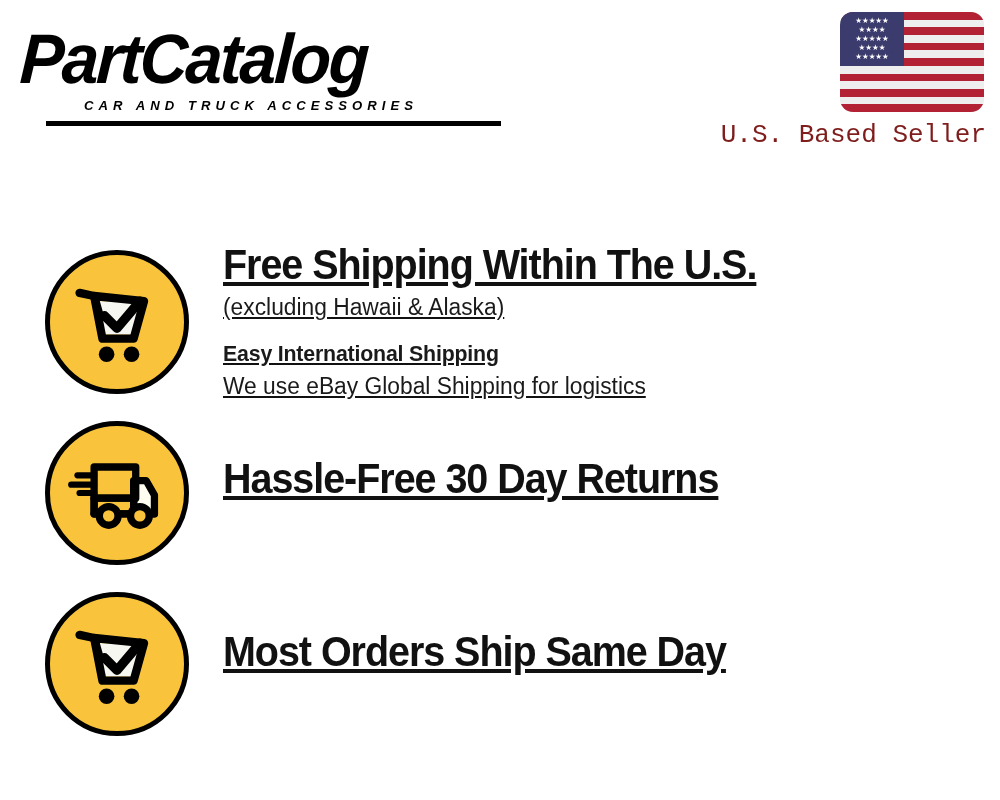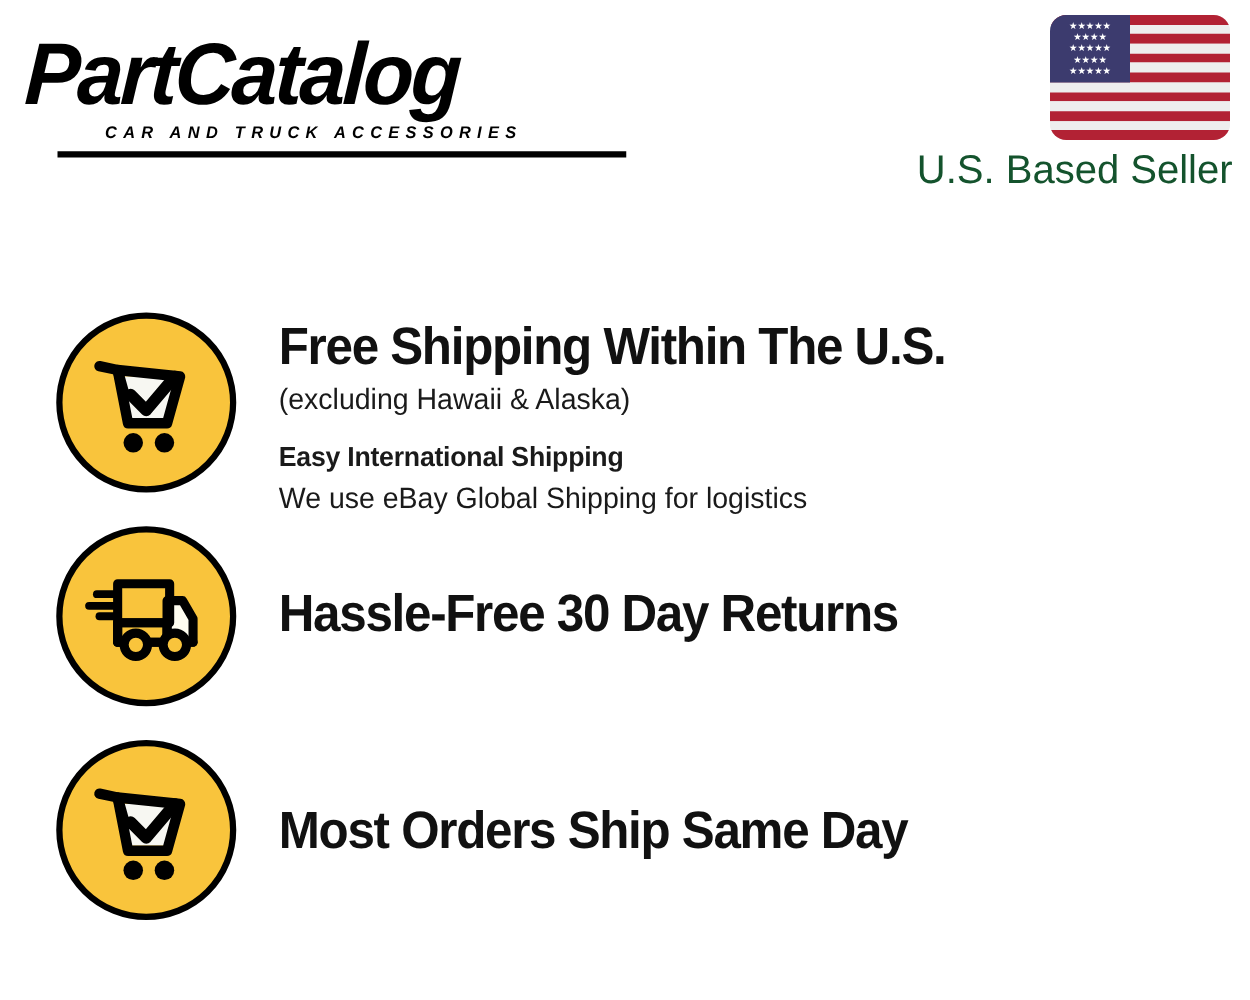--- a/index.html
+++ b/index.html
@@ -112,25 +112,25 @@
   }
   .flag .star-row.offset {
     padding: 0 5px;
     box-sizing: border-box;
   }
 
   .seller-label {
     position: absolute;
     right: 14px;
     top: 117px;
-    font-family: Liberation Sans, sans-serif;
-    font-size: 32px;
+    font-family: Liberation Mono, monospace;
+    font-size: 26px;
     line-height: 36px;
     font-weight: normal;
-    color: #14532d;
+    color: #7f1d1d;
     white-space: nowrap;
     letter-spacing: 0px;
   }
 
   
   .features {
     position: absolute;
     left: 0;
     top: 222px;
     width: 1000px;
@@ -161,22 +161,23 @@
     top: 50%;
     transform: translate(-50%, -50%);
     width: 104px;
     height: 104px;
     display: block;
   }
 
   .feature-text {
     position: absolute;
     left: 223px;
-    top: 16px;
+    top: 4px;
     width: 740px;
+    text-decoration: underline;
   }
 
   .f-title {
     font-family: "Liberation Sans", sans-serif;
     font-weight: bold;
     font-size: 42px;
     line-height: 50px;
     letter-spacing: -1.1px;
     color: #111111;
     transform: scaleX(0.94);

